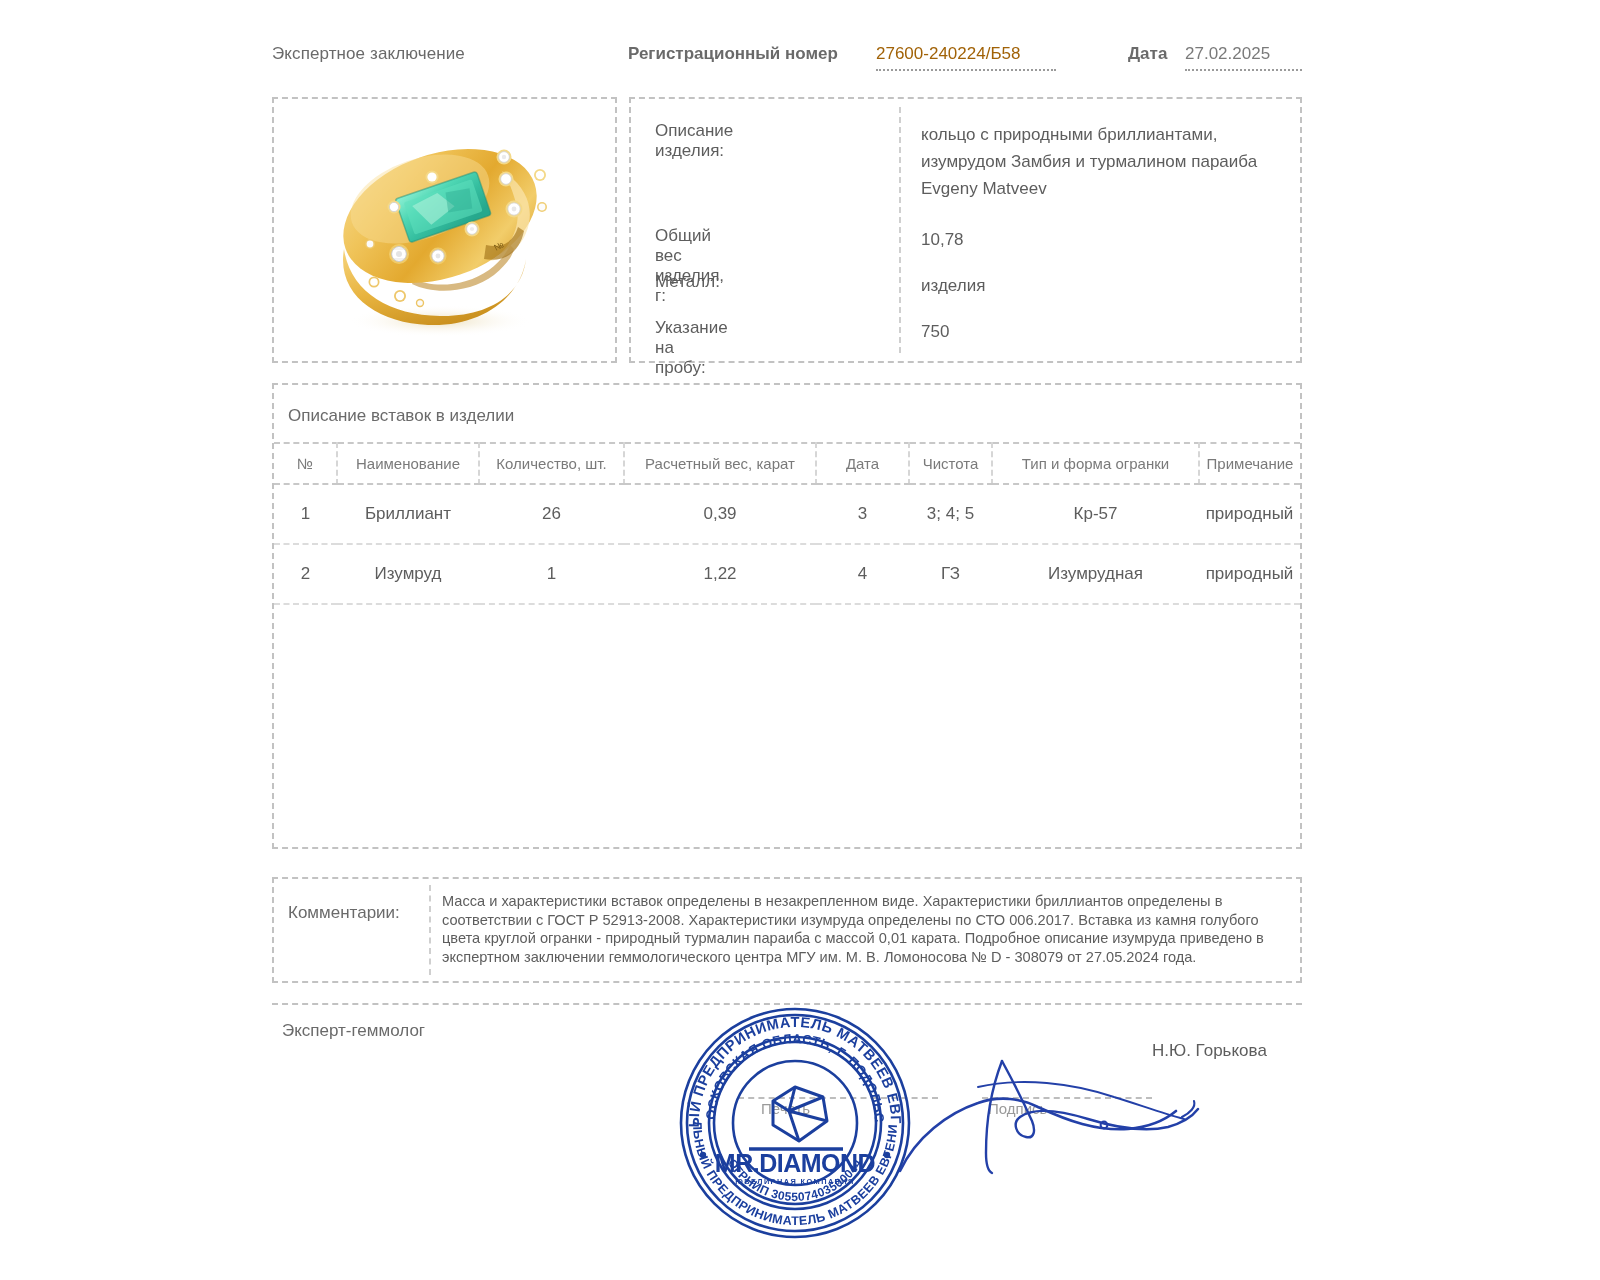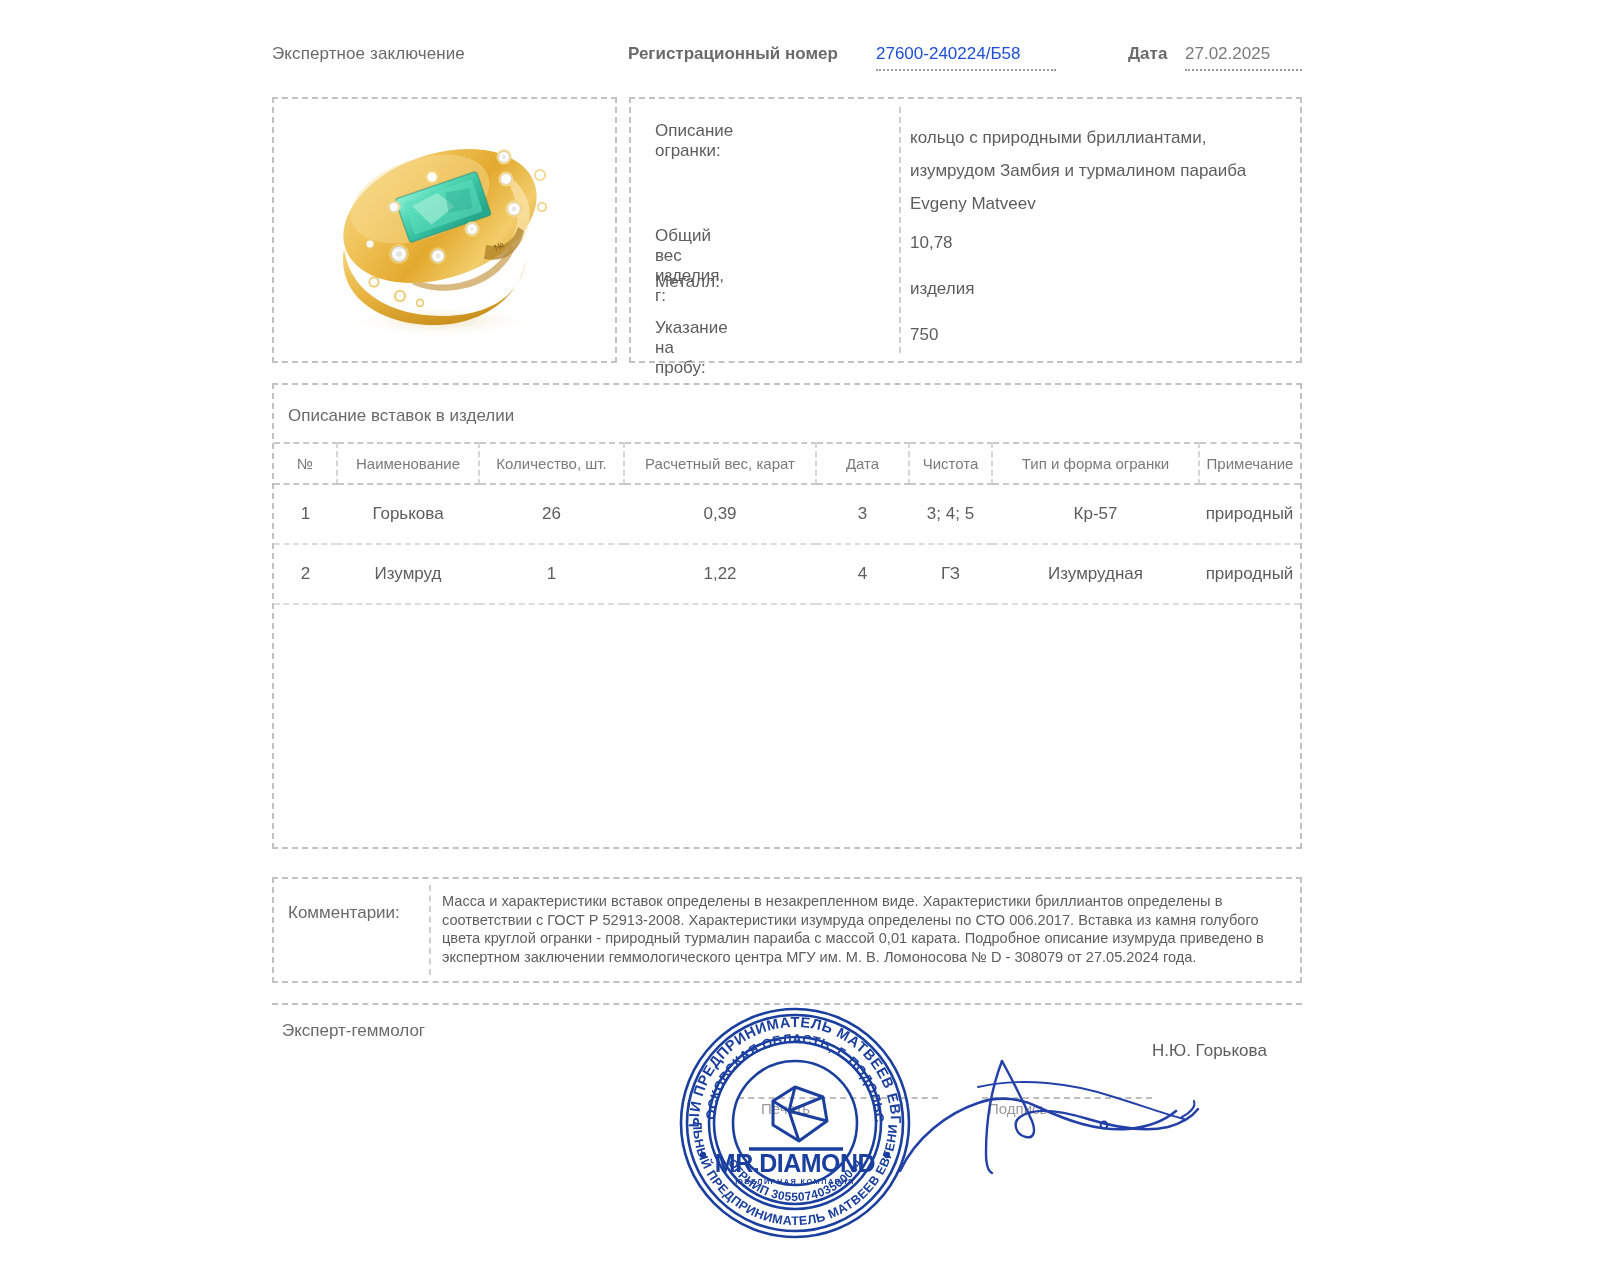--- a/index.html
+++ b/index.html
@@ -10,38 +10,38 @@
     font-family:"Liberation Sans", sans-serif;
     color:#5d5d5d;
     overflow:hidden;
   }
   .page { position:absolute; left:272px; top:0; width:1030px; height:1280px; }
 
   
   .hdr { position:absolute; left:0; top:40px; width:1030px; height:34px; }
   .hdr-title { position:absolute; left:0; top:4px; font-size:17px; color:#6a6a6a; letter-spacing:.1px; }
   .hdr-reg-label { position:absolute; left:356px; top:4px; font-size:17px; font-weight:bold; color:#6a6a6a; }
-  .hdr-reg-val { position:absolute; left:604px; top:4px; width:180px; font-size:17px; color:#1d4ed8;
+  .hdr-reg-val { position:absolute; left:604px; top:4px; width:180px; font-size:17px; color:#a16207;
                  border-bottom:2px dotted #9a9a9a; padding-bottom:5px; text-align:left; }
   .hdr-date-label { position:absolute; left:856px; top:4px; font-size:17px; font-weight:bold; color:#6a6a6a; }
   .hdr-date-val { position:absolute; left:913px; top:4px; width:117px; font-size:17px; color:#7a7a7a;
                   border-bottom:2px dotted #9a9a9a; padding-bottom:5px; }
 
   
   .top { position:absolute; left:0; top:97px; width:1030px; height:266px; }
   .photo-box { position:absolute; left:0; top:0; width:345px; height:266px;
                border:2px dashed #c2c2c2; background:#fff; overflow:hidden; }
   .desc-box { position:absolute; left:357px; top:0; width:673px; height:266px;
               border:2px dashed #c2c2c2; background:#fff; }
 
   .desc-row { position:absolute; left:0; font-size:17px; color:#5d5d5d; }
   .desc-key { position:absolute; left:24px; }
   .desc-sep { position:absolute; left:268px; top:8px; bottom:8px; width:0;
               border-left:2px dashed #cfcfcf; }
-  .desc-val { position:absolute; left:279px; width:370px; line-height:33px; }
+  .desc-val { position:absolute; left:290px; width:370px; line-height:27px; }
 
   
   .tbl-wrap { position:absolute; left:0; top:383px; width:1030px; height:466px;
               border:2px dashed #c2c2c2; }
   .tbl-title { position:absolute; left:14px; top:21px; font-size:17px; color:#6a6a6a; }
   .tbl { position:absolute; left:0; top:57px; width:1026px; }
   .tbl table { width:100%; border-collapse:collapse; }
   .tbl thead th {
     font-weight:normal; font-size:15px; color:#7a7a7a;
     padding:11px 4px; text-align:center;
@@ -206,21 +206,21 @@
 
         <path d="M212 146 C232 150 240 140 244 128 L250 132 C246 152 232 164 210 160 Z" fill="#9c6c12" opacity="0.6"></path>
         <text x="222" y="152" font-family="Liberation Sans, sans-serif" font-size="9" fill="#7a5a14" transform="rotate(-28 222 152)">№</text>
       </svg>
     </div>
 
     <div class="desc-box">
       <div class="desc-sep"></div>
 
       <div class="desc-row" style="top:22px;">
-        <span class="desc-key">Описание огранки:</span>
+        <span class="desc-key">Описание изделия:</span>
         <span class="desc-val">кольцо с природными бриллиантами, изумрудом Замбия и турмалином параиба Evgeny Matveev</span>
       </div>
 
       <div class="desc-row" style="top:127px;">
         <span class="desc-key">Общий вес изделия, г:</span>
         <span class="desc-val">10,78</span>
       </div>
 
       <div class="desc-row" style="top:173px;">
         <span class="desc-key">Металл:</span>
@@ -246,21 +246,21 @@
             <th class="c-wt">Расчетный вес, карат</th>
             <th class="c-color">Дата</th>
             <th class="c-clar">Чистота</th>
             <th class="c-cut">Тип и форма огранки</th>
             <th class="c-note">Примечание</th>
           </tr>
         </thead>
         <tbody>
           <tr>
             <td>1</td>
-            <td>Горькова</td>
+            <td>Бриллиант</td>
             <td>26</td>
             <td>0,39</td>
             <td>3</td>
             <td>3; 4; 5</td>
             <td>Кр-57</td>
             <td>природный</td>
           </tr>
           <tr>
             <td>2</td>
             <td>Изумруд</td>

